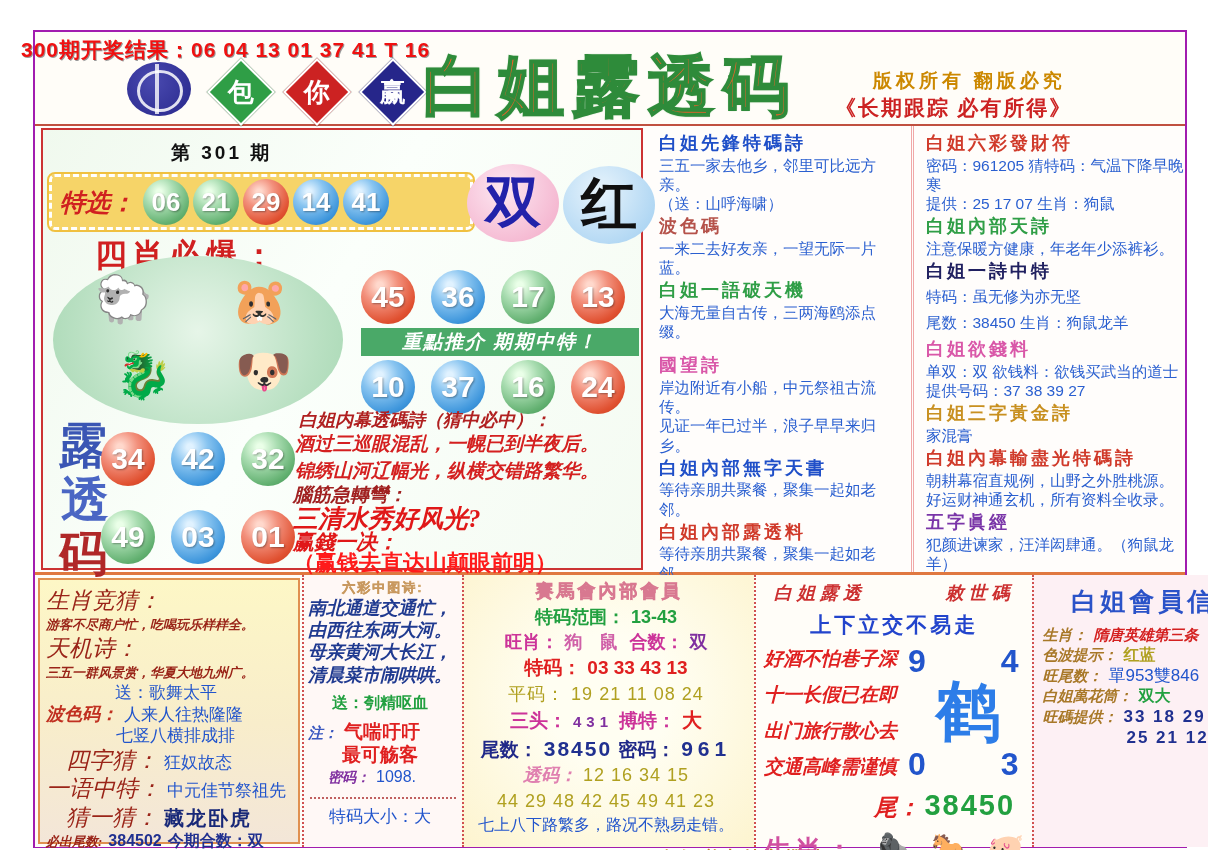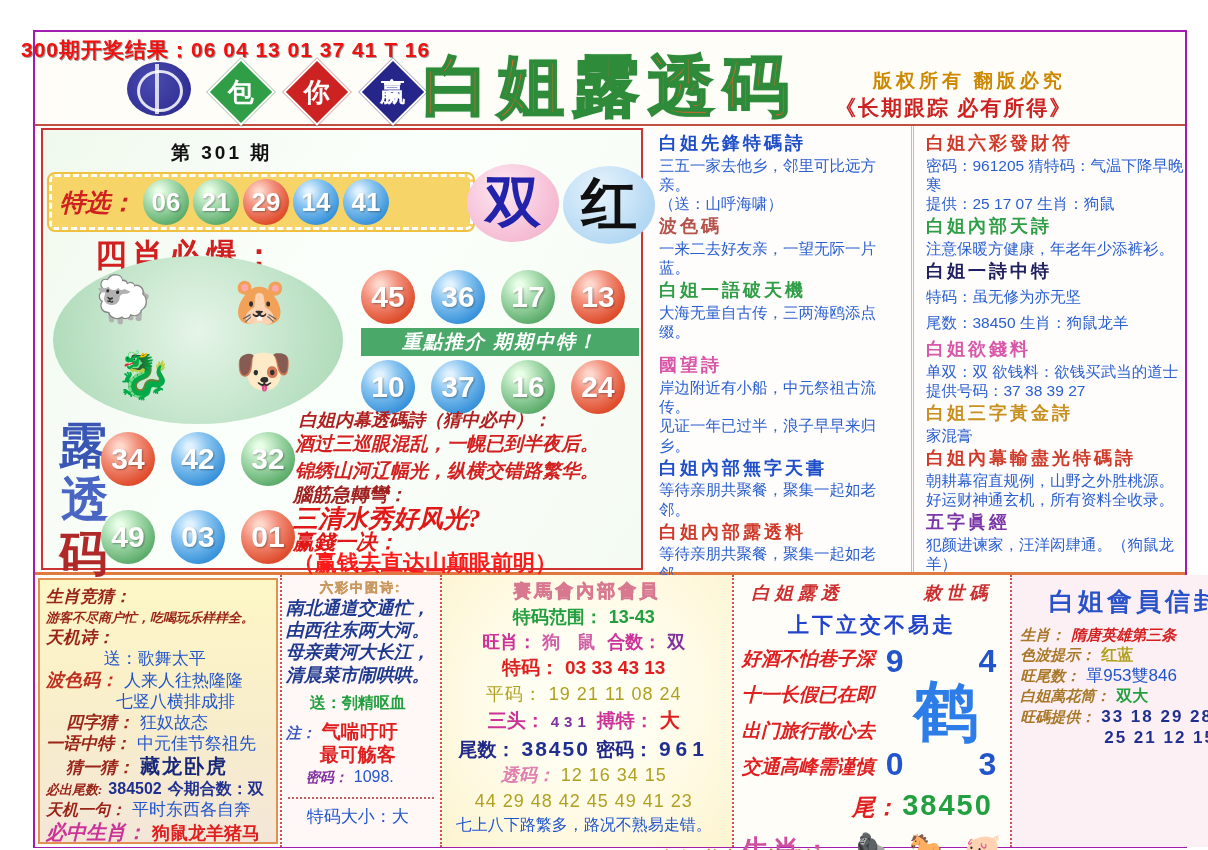--- a/index.html
+++ b/index.html
@@ -70,21 +70,21 @@
   .p4{flex:0 0 273px;border-left:2px dotted #d05050;background:#fffdf8;padding:4px 8px;}
   .p5{flex:1;border-left:2px dotted #d05050;background:#fdf0f4;padding:6px 8px;}
   .brow{margin:1px 0;line-height:1.18;white-space:nowrap;}
   .p3 .brow{margin:4px 0;}
   .center{text-align:center;} .ind20{padding-left:20px;} .ind70{padding-left:70px;} .ind84{padding-left:84px;}
   .gaptop{margin-top:8px;}
   .divider{border-bottom:2px dotted #c06060;height:6px;margin:4px 2px;}
   
   .sr13{font-family:"Liberation Serif",serif;font-style:italic;font-weight:bold;color:#9a2418;font-size:13px;}
   .sr16{font-family:"Liberation Serif",serif;font-style:italic;font-weight:bold;color:#9a2418;font-size:16px;}
-  .sr17{font-family:"Liberation Serif",serif;font-style:italic;font-weight:bold;color:#9a2418;font-size:17px;text-align:center;}
+  .sr17{font-family:"Liberation Serif",serif;font-style:italic;font-weight:normal;color:#9a2418;font-size:23px;text-align:center;}
   .sr18{font-family:"Liberation Serif",serif;font-style:italic;font-weight:bold;color:#c03020;font-size:18px;}
   .mg19{font-family:"Liberation Serif",serif;font-style:italic;font-weight:bold;color:#cc3399;font-size:20px;}
   .rd18{color:#e02020;font-size:18px;font-weight:bold;}
   .rd19{color:#e02020;font-size:19px;font-weight:bold;}
   .rd20{color:#e02020;font-size:20px;font-weight:bold;}
   .bl16{color:#2255cc;font-size:16px;}
   .bl17{color:#2255cc;font-size:17px;}
   .nv16{color:#203090;font-size:16px;font-weight:bold;}
   .nv17{color:#203090;font-size:17px;font-weight:bold;letter-spacing:2px;}
   .nv20{color:#182878;font-size:20px;font-weight:bold;letter-spacing:2px;}
@@ -296,20 +296,21 @@
             <p class="sec-line">猜生肖：轻松一站全会赢</p>
           </div>
         </div>
     </div>
 
     <div class="bottom">
       <div class="bp p1">
           <div class="brow"><span class="sr17">生肖竞猜：</span></div>
           <div class="brow"><span class="sr13">游客不尽商户忙，吃喝玩乐样样全。</span></div>
           <div class="brow"><span class="sr17">天机诗：</span></div>
+          <div class="brow"><span class="sr13">三五一群风景赏，华夏大地九州广。</span></div>
           <div class="brow center"><span class="bl17">送：歌舞太平</span></div>
           <div class="brow"><span class="sr18">波色码：</span><span class="bl17">人来人往热隆隆</span></div>
           <div class="brow ind70"><span class="bl17">七竖八横排成排</span></div>
           <div class="brow ind20"><span class="sr17">四字猜：</span><span class="bl17">狂奴故态</span></div>
           <div class="brow"><span class="sr17">一语中特：</span><span class="bl17">中元佳节祭祖先</span></div>
           <div class="brow ind20"><span class="sr17">猜一猜：</span><span class="nv20">藏龙卧虎</span></div>
           <div class="brow"><span class="sr13">必出尾数:</span><span class="nv16">384502</span><span class="nv16">今期合数：双</span></div>
           <div class="brow"><span class="sr16">天机一句：</span><span class="bl17">平时东西各自奔</span></div>
           <div class="brow"><span class="mg19">必中生肖：</span><span class="rd18">狗鼠龙羊猪马</span></div>
         </div>

